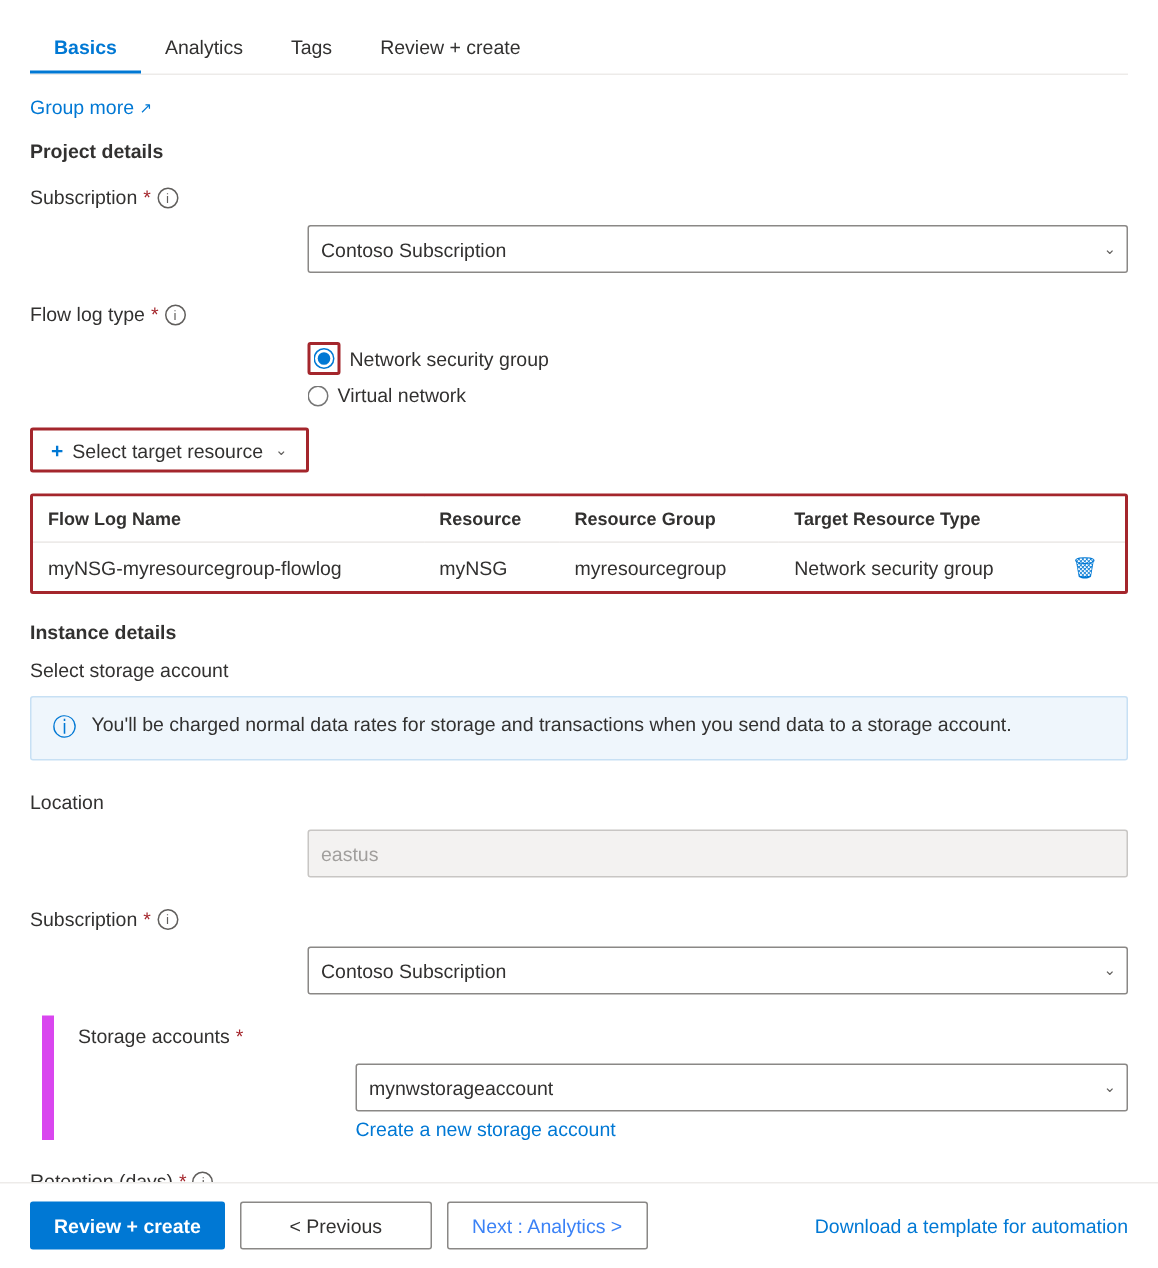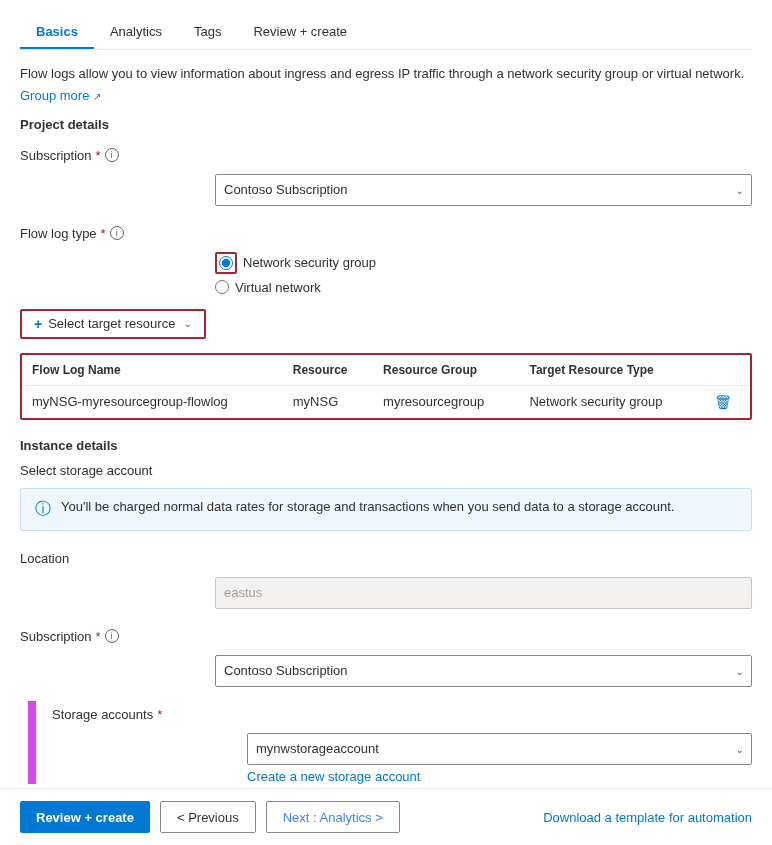--- a/index.html
+++ b/index.html
@@ -62,21 +62,20 @@
     .section-title {
       font-weight: 600;
       font-size: 13px;
       margin: 14px 0 10px 0;
       color: #323130;
     }
     .form-row {
       display: flex;
       align-items: flex-start;
       margin-bottom: 14px;
-      gap: 10px;
     }
     .form-label {
       width: 185px;
       min-width: 185px;
       font-size: 13px;
       color: #323130;
       padding-top: 6px;
       display: flex;
       align-items: center;
       gap: 4px;
@@ -277,21 +276,21 @@
       font-size: 13px;
       font-weight: 600;
       cursor: pointer;
       height: 32px;
     }
     .btn-secondary {
       background: #fff;
       color: #323130;
       border: 1px solid #8a8886;
       border-radius: 2px;
-      padding: 6px 16px;
+      padding: 6px 32px;
       font-size: 13px;
       cursor: pointer;
       height: 32px;
     }
     .btn-outline {
       background: #fff;
       color: #3b82f6;
       border: 1px solid #8a8886;
       border-radius: 2px;
       padding: 3px 16px;
@@ -321,21 +320,20 @@
 
   
   <div class="tabs">
     <div class="tab active">Basics</div>
     <div class="tab">Analytics</div>
     <div class="tab">Tags</div>
     <div class="tab">Review + create</div>
   </div>
 
   
-  <p class="info-text">Flow logs allow you to view information about ingress and egress IP traffic through a network security group or virtual network.</p>
   <a class="learn-more">
     <span>Group more</span>
     <span style="font-size:10px; vertical-align:middle;">↗</span>
   </a>
 
   
   <div class="section-title">Project details</div>
 
   
   <div class="form-row">

